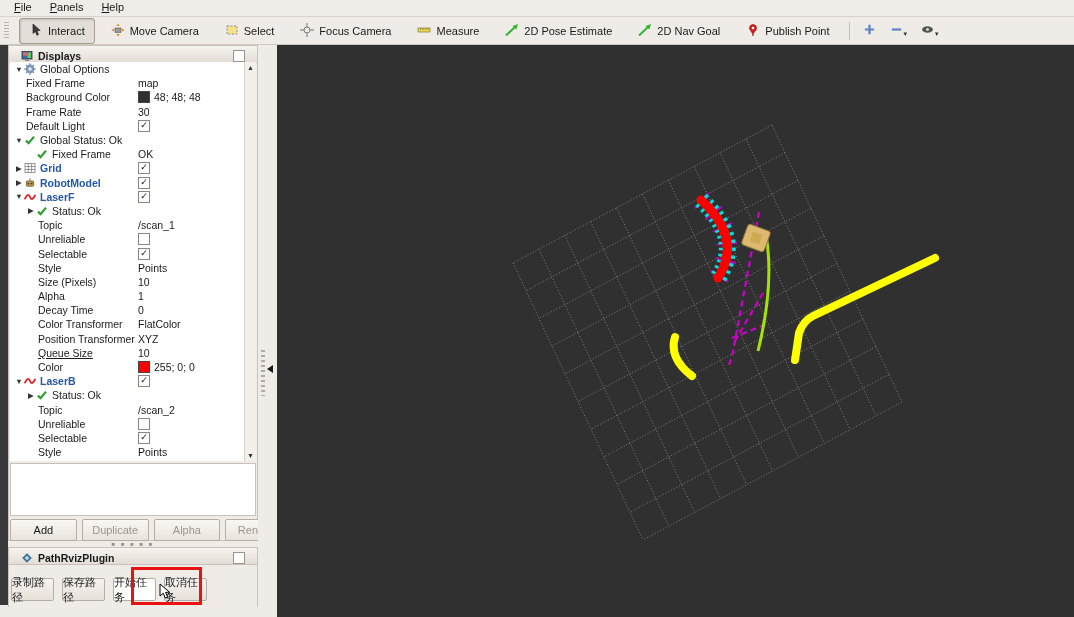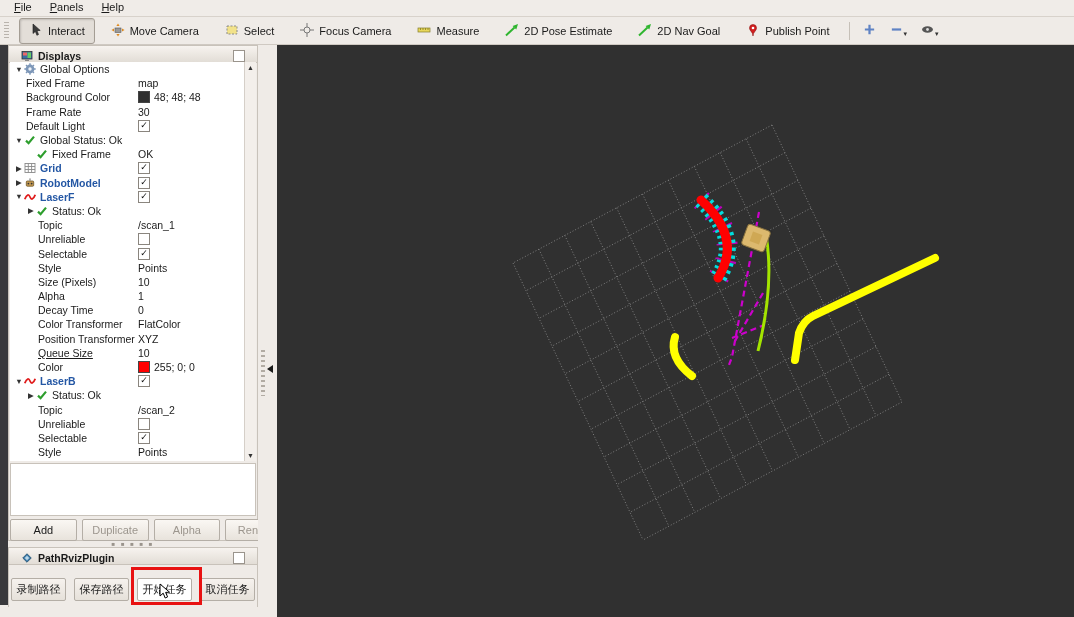--- a/index.html
+++ b/index.html
@@ -56,21 +56,21 @@
       border:1px solid #c8c2ba;box-sizing:border-box;}
   .btn-row{position:absolute;left:1px;top:473px;width:282px;display:flex;gap:5px;}
   .btn{flex:1;height:20px;background:linear-gradient(#faf7f3,#e8e3dc);
        border:1px solid #b4aea6;border-radius:2px;font-size:11px;
        display:flex;align-items:center;justify-content:center;}
   .btn.disabled{color:#9c968e;}
   .h-splitter{position:absolute;left:8px;top:541px;width:250px;height:6px;
       display:flex;align-items:center;justify-content:center;}
   .h-splitter span{letter-spacing:2px;font-size:6px;color:#9a948c;}
   
-  .plug-btn-row{position:absolute;left:2px;top:30px;width:244px;display:flex;gap:8px;}
+  .plug-btn-row{position:absolute;left:2px;top:30px;width:196px;display:flex;gap:8px;}
   .plug-btn{flex:1;height:21px;background:linear-gradient(#f6f2ee,#e6e1da);
       border:1px solid #b4aea6;border-radius:2px;font-size:11px;
       display:flex;align-items:center;justify-content:center;}
   .plug-btn.active{background:#fff;}
   
   .v-splitter{position:absolute;left:258px;top:45px;width:19px;height:572px;background:#efebe7;}
   .v-splitter .dots{position:absolute;left:3px;top:305px;width:4px;height:46px;
       background:repeating-linear-gradient(to bottom,#b1aba3 0 2px,transparent 2px 5px);}
   .v-splitter .arrow{position:absolute;left:9px;top:320px;width:0;height:0;
       border-top:4px solid transparent;border-bottom:4px solid transparent;

